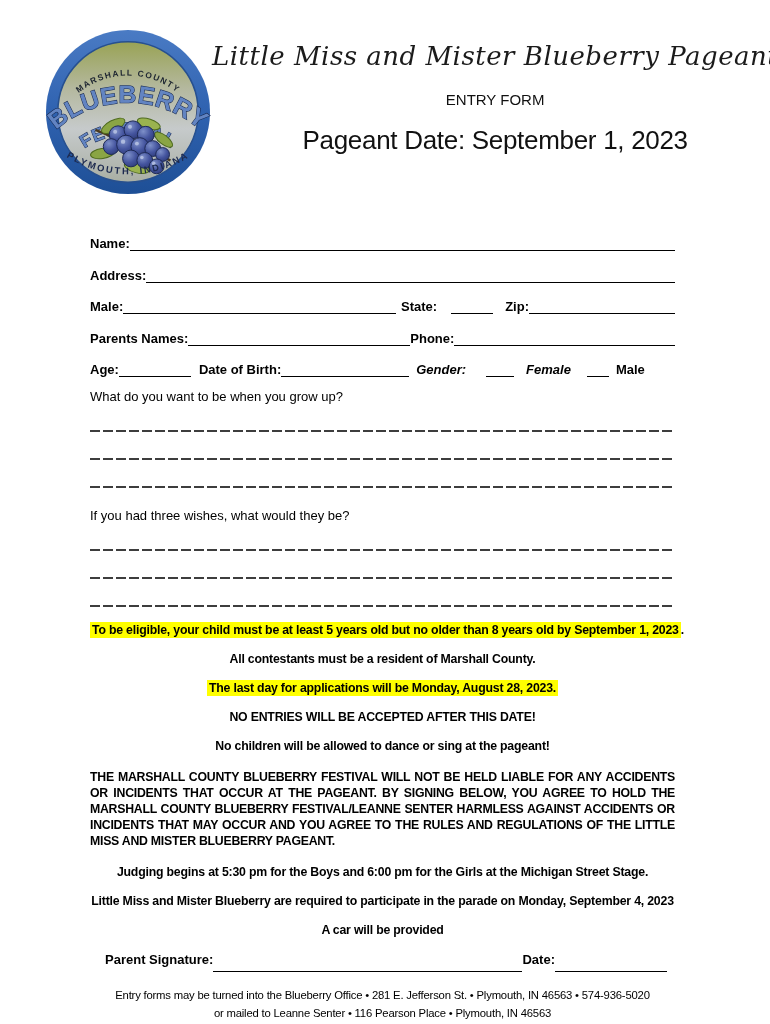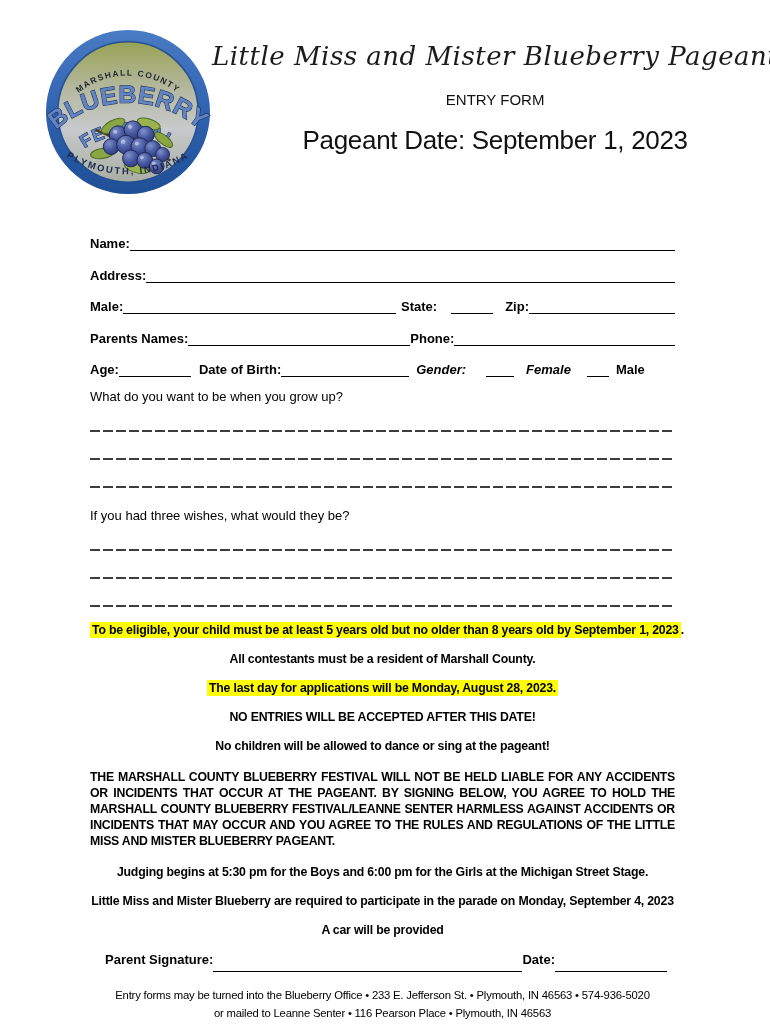--- a/index.html
+++ b/index.html
@@ -230,18 +230,18 @@
     </div>
 
     <div class="sigrow">
       <span class="lbl">Parent Signature:</span>
       <span class="fill grow"></span>
       <span class="lbl">Date:</span>
       <span class="fill sig-fill2"></span>
     </div>
 
     <div class="footer">
-      <div>Entry forms may be turned into the Blueberry Office • 233 E. Jefferson St. • Plymouth, IN 46563 • 574-936-5020</div>
+      <div>Entry forms may be turned into the Blueberry Office • 281 E. Jefferson St. • Plymouth, IN 46563 • 574-936-5020</div>
       <div>or mailed to Leanne Senter • 116 Pearson Place • Plymouth, IN 46563</div>
     </div>
 
   </main>
 </div>
 
 </body></html>

